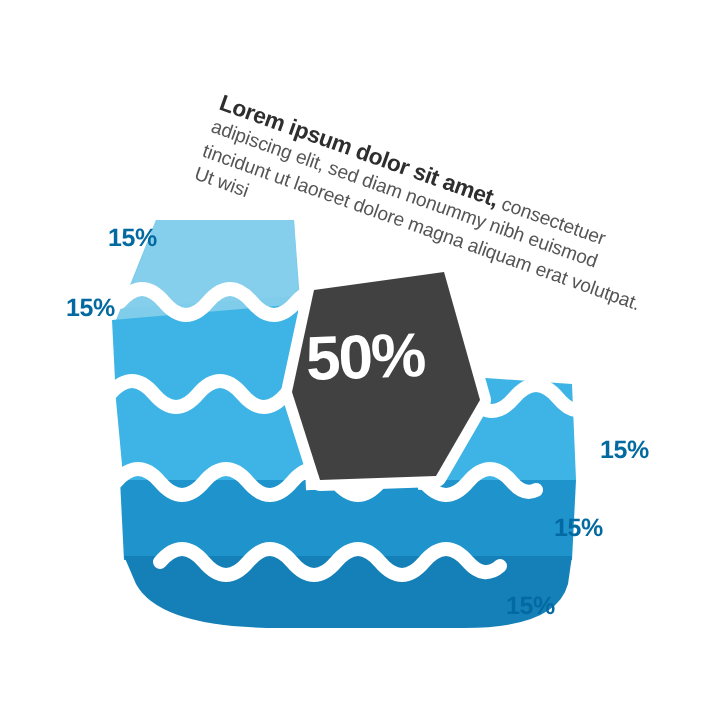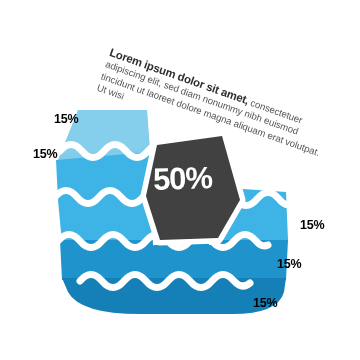--- a/index.html
+++ b/index.html
@@ -24,21 +24,21 @@
     left: 0;
     top: 0;
     width: 360px;
     height: 360px;
   }
   .pct-label {
     position: absolute;
     font-family: "Liberation Sans", sans-serif;
     font-weight: bold;
     font-size: 12.5px;
-    color: #000000;
+    color: #0369a1;
     letter-spacing: -0.2px;
     white-space: nowrap;
     line-height: 1;
   }
   #center-pct {
     position: absolute;
     font-family: "Liberation Sans", sans-serif;
     font-weight: bold;
     font-size: 31px;
     color: #ffffff;

